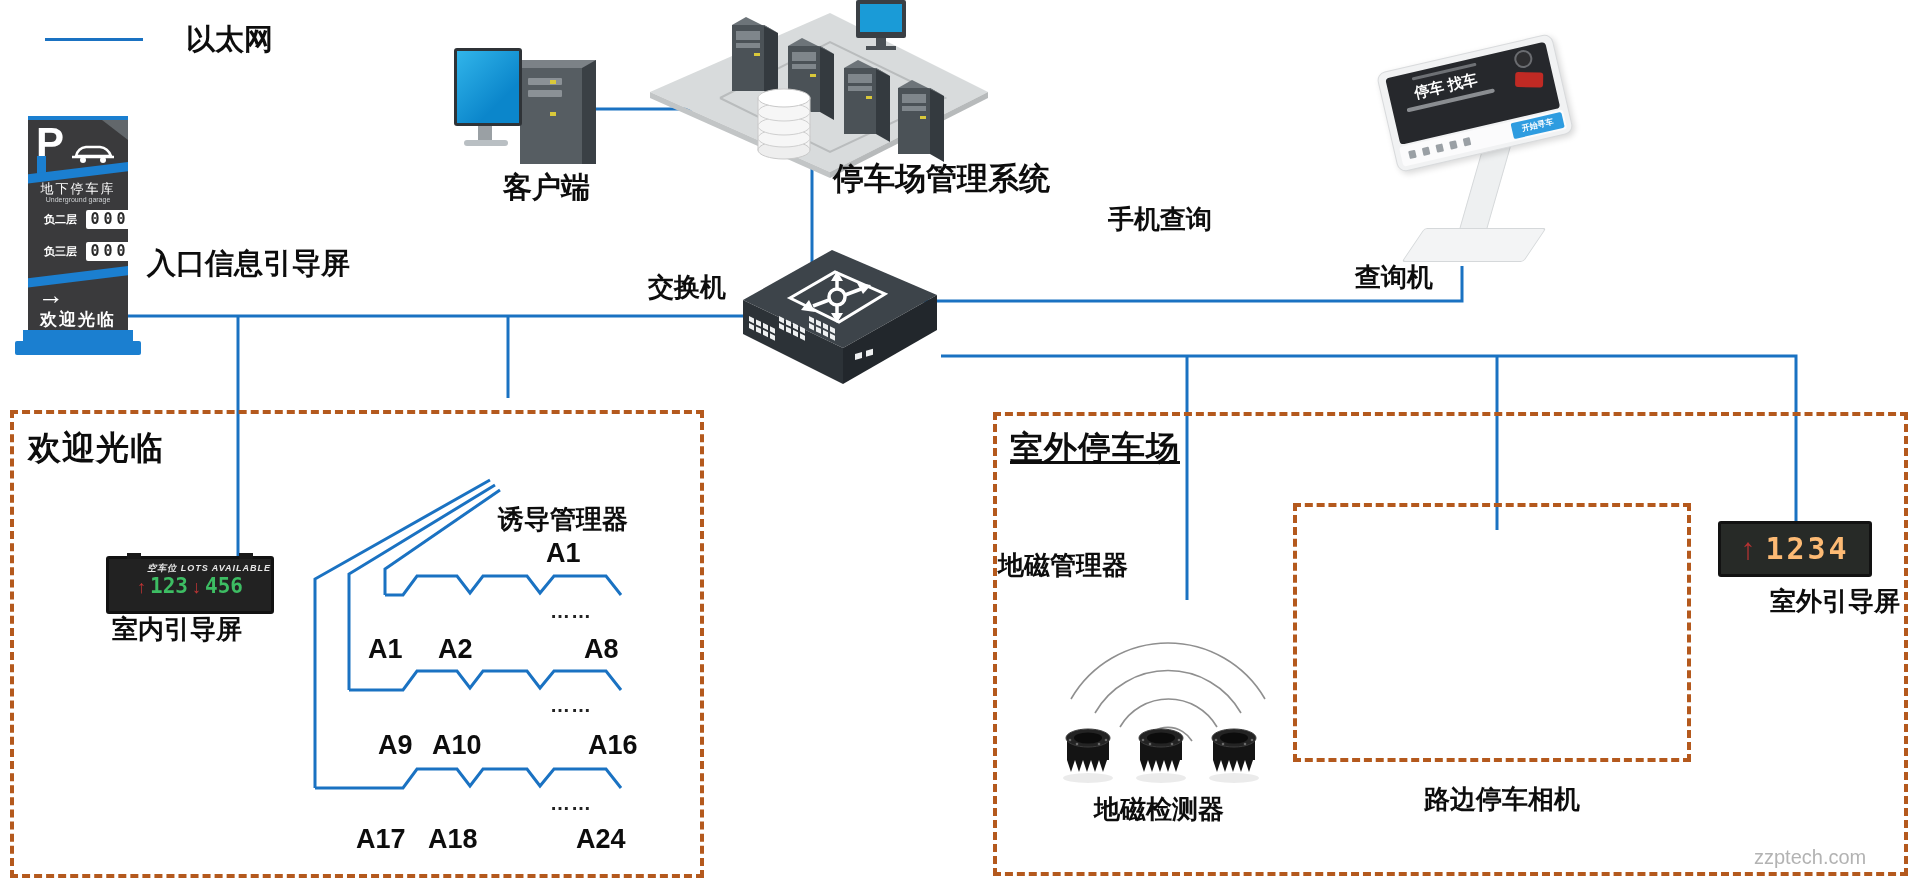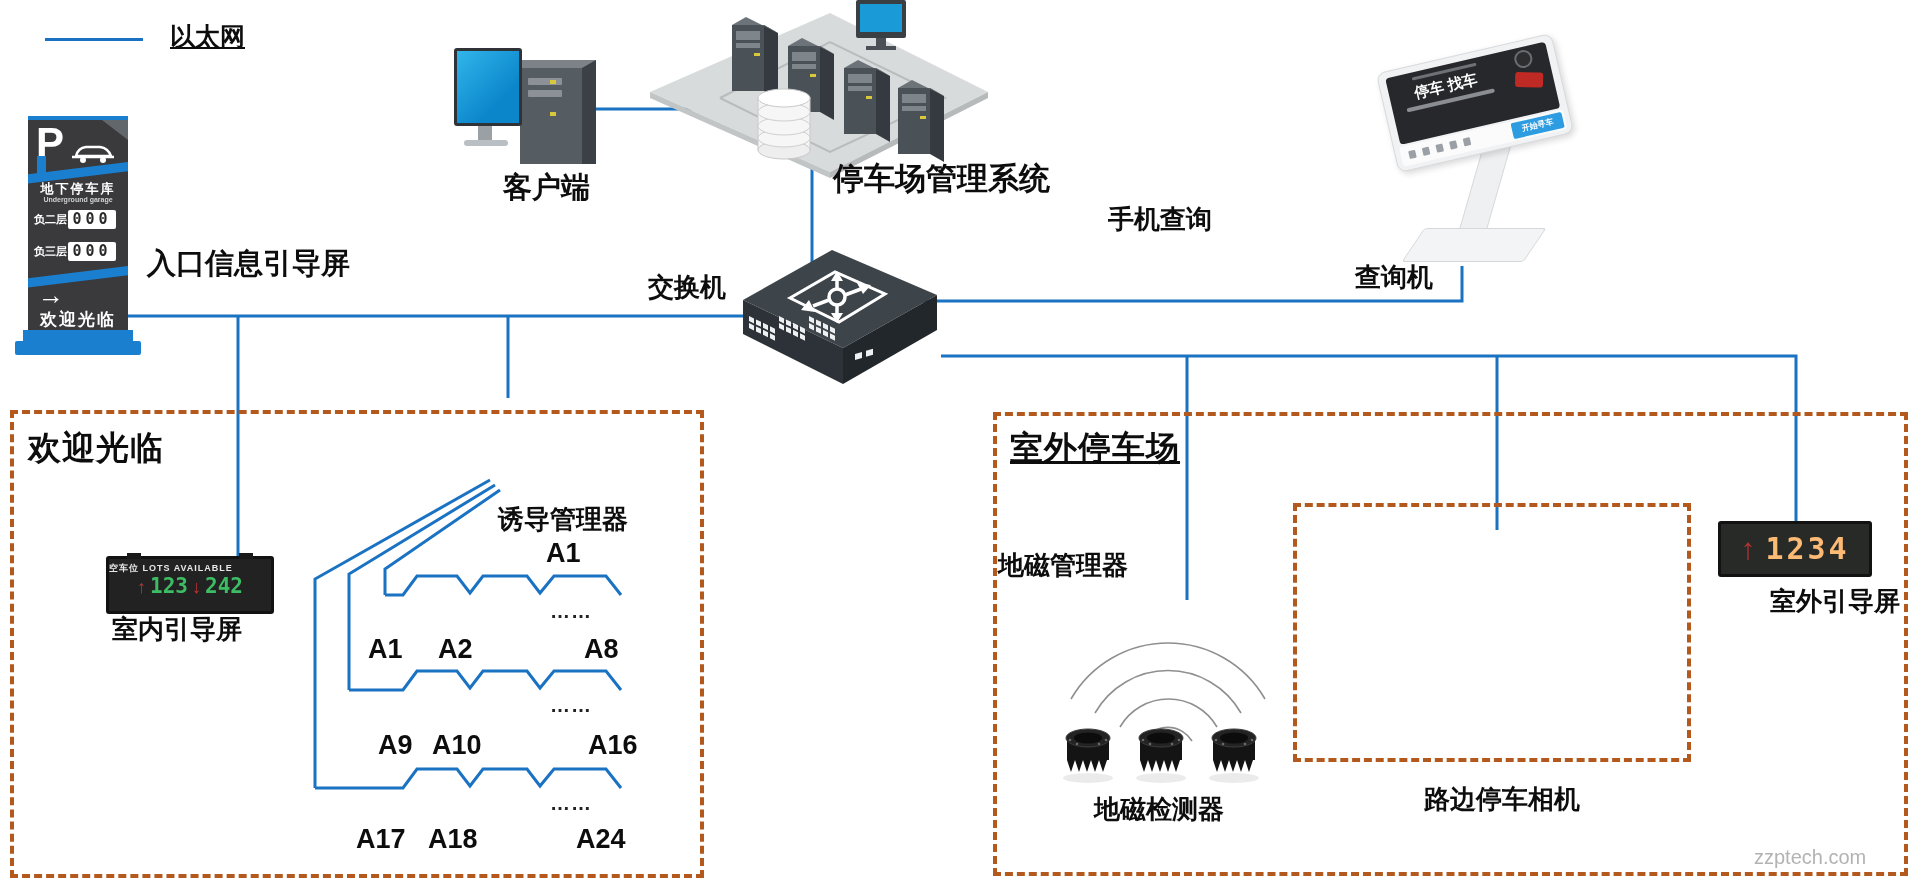--- a/index.html
+++ b/index.html
@@ -17,22 +17,22 @@
   .zone{position:absolute;border:4px dashed #b4591d;background:transparent;}
 
   
   .sign-board{position:absolute;left:13px;top:0;width:100px;height:214px;background:#3a3a3c;
               border-top:4px solid #1b7fd0;overflow:hidden;}
   .sign-corner{position:absolute;right:0;top:0;width:0;height:0;
                border-left:26px solid transparent;border-top:20px solid #62676b;}
   .sign-stripe{position:absolute;left:-6px;width:116px;height:9px;background:#1b7fd0;transform:rotate(-7deg);}
   .sign-p{position:absolute;left:8px;top:2px;color:#fff;font-weight:bold;font-size:42px;line-height:1;}
   .sign-pbar{position:absolute;left:9px;top:36px;width:9px;height:20px;background:#1b7fd0;}
-  .sign-cn{position:absolute;left:0;width:100%;text-align:center;color:#fff;font-weight:bold;}
-  .sign-row{position:absolute;left:6px;width:92px;display:flex;align-items:center;gap:1px;}
+  .sign-cn{position:absolute;left:0;width:100%;text-align:center;color:#fff;font-weight:normal;}
+  .sign-row{position:absolute;left:15px;width:92px;display:flex;align-items:center;gap:9px;justify-content:center;}
   .sign-row .fname{color:#fff;font-size:11px;font-weight:bold;}
   .sign-num{background:#fff;border-radius:2px;width:48px;height:19px;text-align:center;
             font-family:"DejaVu Sans Mono",monospace;font-weight:bold;font-size:15px;color:#2a2a2a;
             letter-spacing:4px;line-height:19px;}
   .sign-arrow{position:absolute;left:10px;color:#fff;font-size:26px;font-weight:bold;line-height:1;}
   .sign-welcome{position:absolute;left:0;width:100%;text-align:center;color:#fff;font-weight:bold;
                 font-size:17px;letter-spacing:2px;}
   .sign-base1{position:absolute;left:8px;top:214px;width:110px;height:11px;background:#1b7fd0;}
   .sign-base2{position:absolute;left:0px;top:225px;width:126px;height:14px;background:#1b7fd0;border-radius:2px;}
 
@@ -40,21 +40,21 @@
   .monitor{position:absolute;background:#2f3337;border-radius:3px;padding:3px;}
   .monitor .scr{width:100%;height:100%;background:linear-gradient(135deg,#31b5ea,#0b86cb 70%);}
   .mon-stand{position:absolute;background:#9aa0a4;}
   .tower{position:absolute;background:#565d62;border-right:14px solid #3a4045;border-top:8px solid #7c8287;}
   .tower .slot{position:absolute;left:8px;width:34px;height:7px;background:#8b9196;border-radius:1px;}
   .tower .led{position:absolute;width:6px;height:4px;background:#d9c83a;}
 
   
   .led-panel{position:absolute;background:#222;border:3px solid #121212;border-radius:3px;}
   .led-tab{position:absolute;top:-6px;width:14px;height:6px;background:#1a1a1a;}
-  .led-head{text-align:left;color:#e8e8e8;font-size:9px;font-weight:bold;letter-spacing:1px;padding-top:3px;}
+  .led-head{text-align:right;color:#e8e8e8;font-size:9px;font-weight:bold;letter-spacing:1px;padding-top:3px;font-style:italic;}
   .led-row{display:flex;justify-content:center;align-items:center;gap:4px;margin-top:1px;}
   .led-arrow{font-size:18px;font-weight:bold;color:#c03434;line-height:1;}
   .led-green{font-family:"DejaVu Sans Mono",monospace;font-weight:bold;color:#3dbd63;font-size:21px;line-height:1;}
 
   
   .led-row2{display:flex;justify-content:center;align-items:center;gap:10px;height:100%;}
   .led-arrow2{font-size:30px;font-weight:bold;color:#b43232;line-height:1;}
   .led-green2{font-family:"DejaVu Sans Mono",monospace;font-weight:bold;color:#fdba74;font-size:30px;
               letter-spacing:3px;line-height:1;}
 
@@ -104,21 +104,21 @@
     </g>
     <g fill="none" stroke="#8f8f8f" stroke-width="1.6">
       <path d="M 1144 741 A 28 28 0 0 1 1192 741"></path>
       <path d="M 1120 727 A 56 56 0 0 1 1217 727"></path>
       <path d="M 1095 713 A 84 84 0 0 1 1241 713"></path>
       <path d="M 1071 699 A 112 112 0 0 1 1265 699"></path>
     </g>
   </svg>
 
   <div class="abs" style="left:45px;top:38px;width:98px;height:3px;background:#1a72c2;"></div>
-  <div class="lbl" style="left:170px;top:20px;font-size:25px;text-decoration:underline;">以太网</div>
+  <div class="lbl" style="left:186px;top:20px;font-size:29px;">以太网</div>
 
   <div class="abs" style="left:15px;top:116px;width:128px;height:240px;">
     <div class="sign-board">
       <div class="sign-corner"></div>
       <div class="sign-p">P</div>
       <div class="sign-pbar"></div>
       <svg class="abs" style="left:42px;top:22px;" width="46" height="22" viewBox="0 0 46 22">
         <path d="M6 14 Q8 6 16 5 L30 5 Q38 6 41 14 Z" fill="none" stroke="#fff" stroke-width="2.4"></path>
         <line x1="2" y1="15" x2="44" y2="15" stroke="#fff" stroke-width="2.4"></line>
         <circle cx="13" cy="18" r="3" fill="#fff"></circle>
@@ -304,21 +304,21 @@
   <div class="lbl lbl-xl" style="left:28px;top:426px;">欢迎光临</div>
 
   <div class="led-panel" style="left:106px;top:556px;width:162px;height:52px;">
     <div class="led-tab" style="left:18px;"></div>
     <div class="led-tab" style="right:18px;"></div>
     <div class="led-head">空车位 LOTS AVAILABLE</div>
     <div class="led-row">
       <span class="led-arrow">↑</span>
       <span class="led-green">123</span>
       <span class="led-arrow">↓</span>
-      <span class="led-green">242</span>
+      <span class="led-green">456</span>
     </div>
   </div>
   <div class="lbl lbl-md" style="left:112px;top:612px;">室内引导屏</div>
 
   <div class="lbl lbl-md" style="left:498px;top:502px;text-align:right;">诱导管理器</div>
   <div class="chain-label" style="left:546px;top:538px;">A1</div>
 
   <div class="dots" style="left:550px;top:600px;">……</div>
   <div class="chain-label" style="left:368px;top:634px;">A1</div>
   <div class="chain-label" style="left:438px;top:634px;">A2</div>

